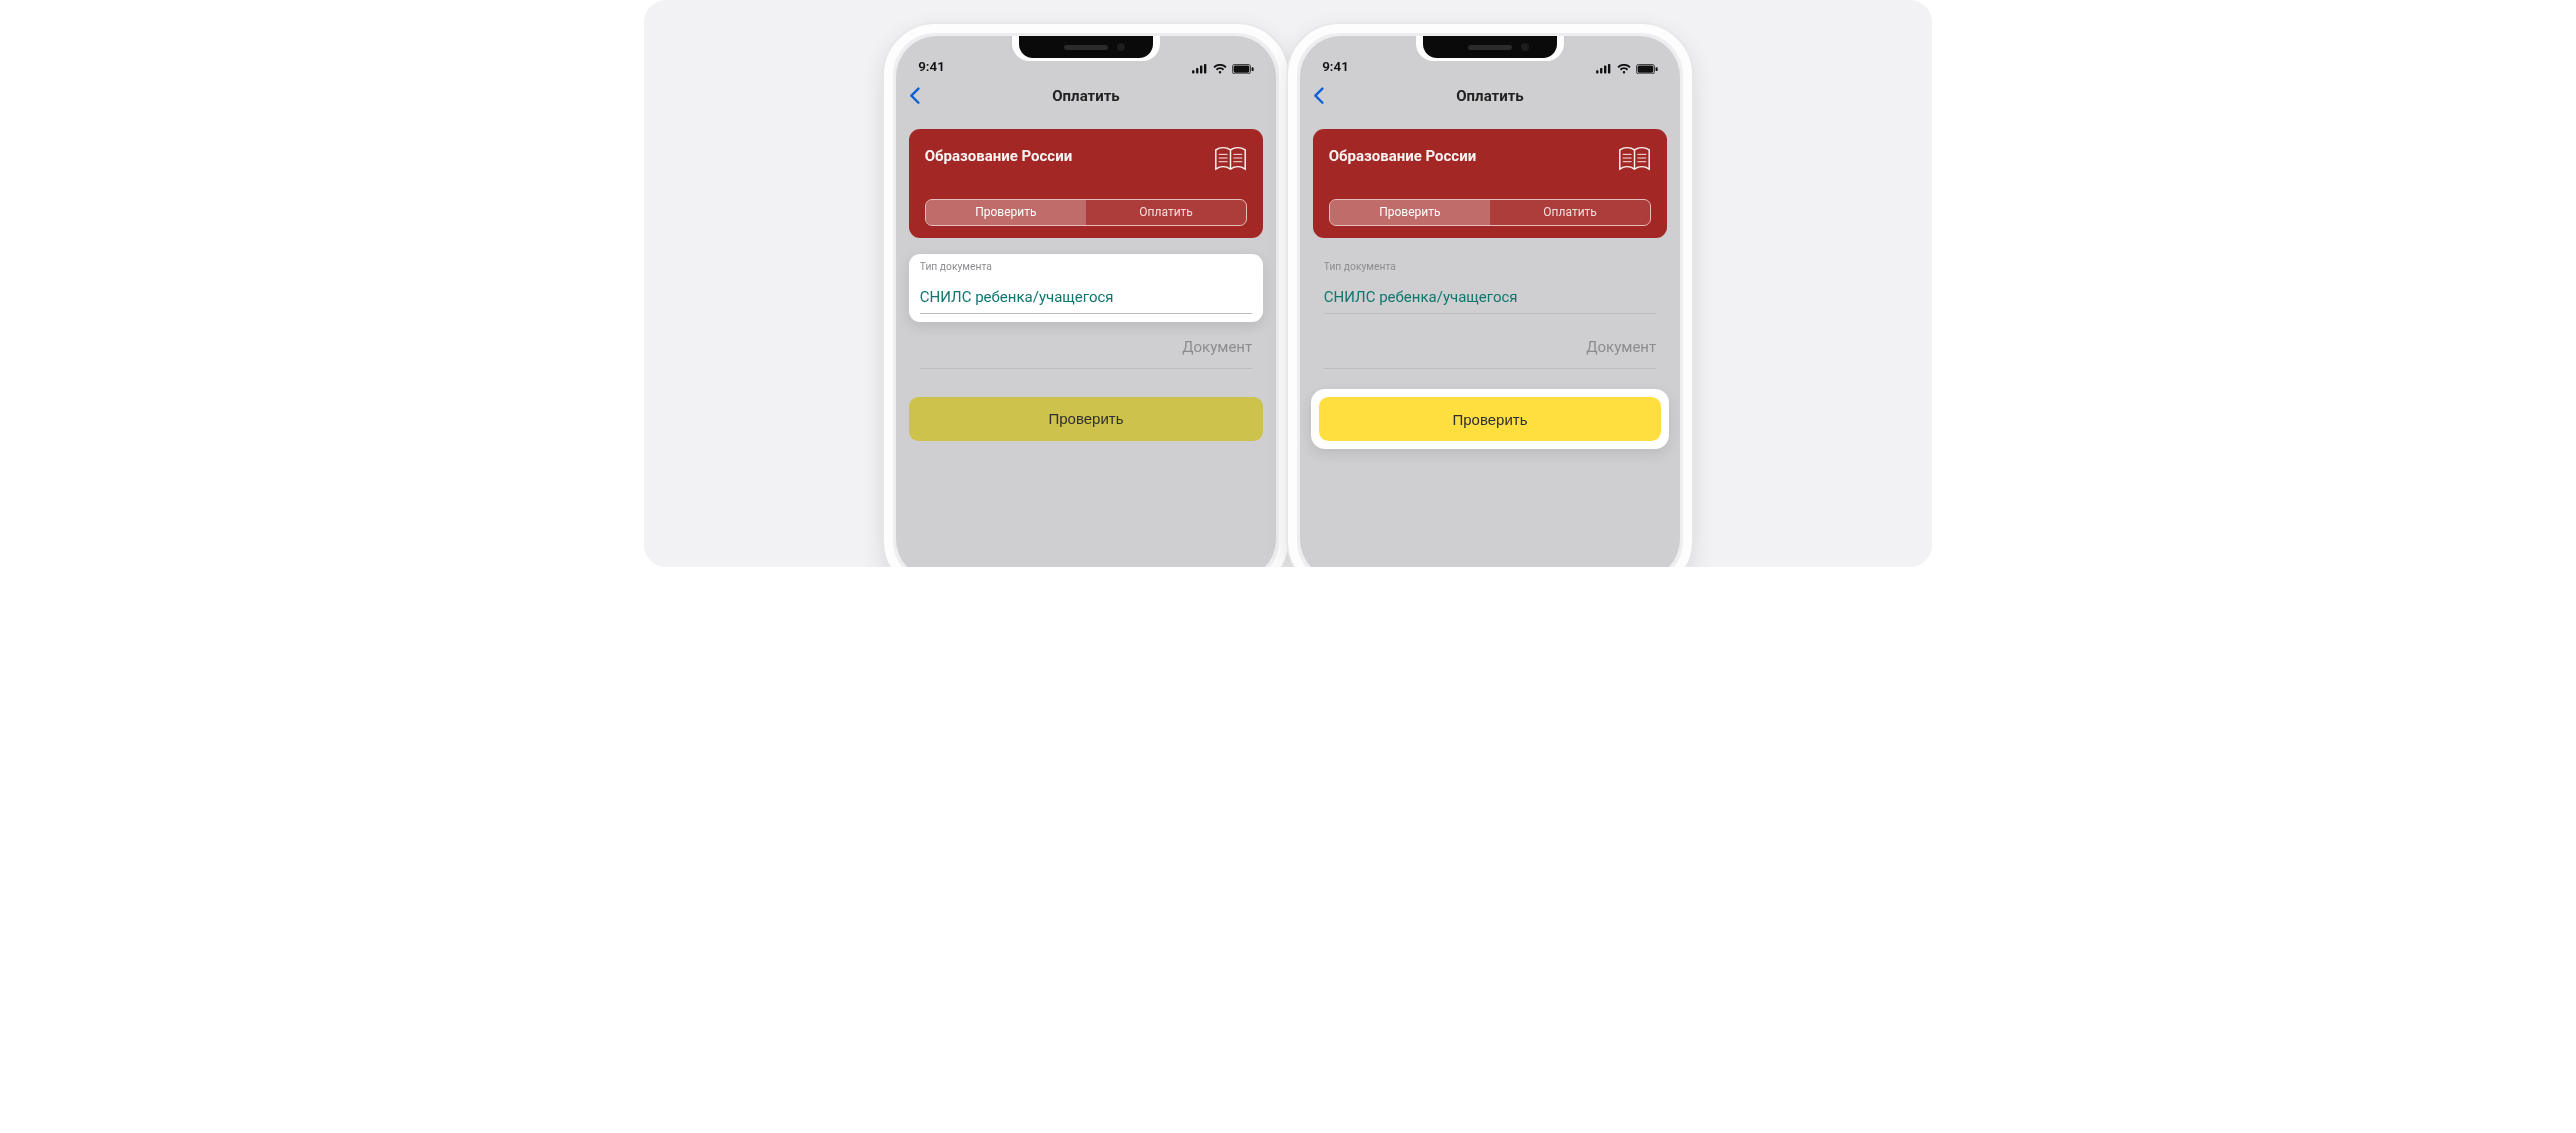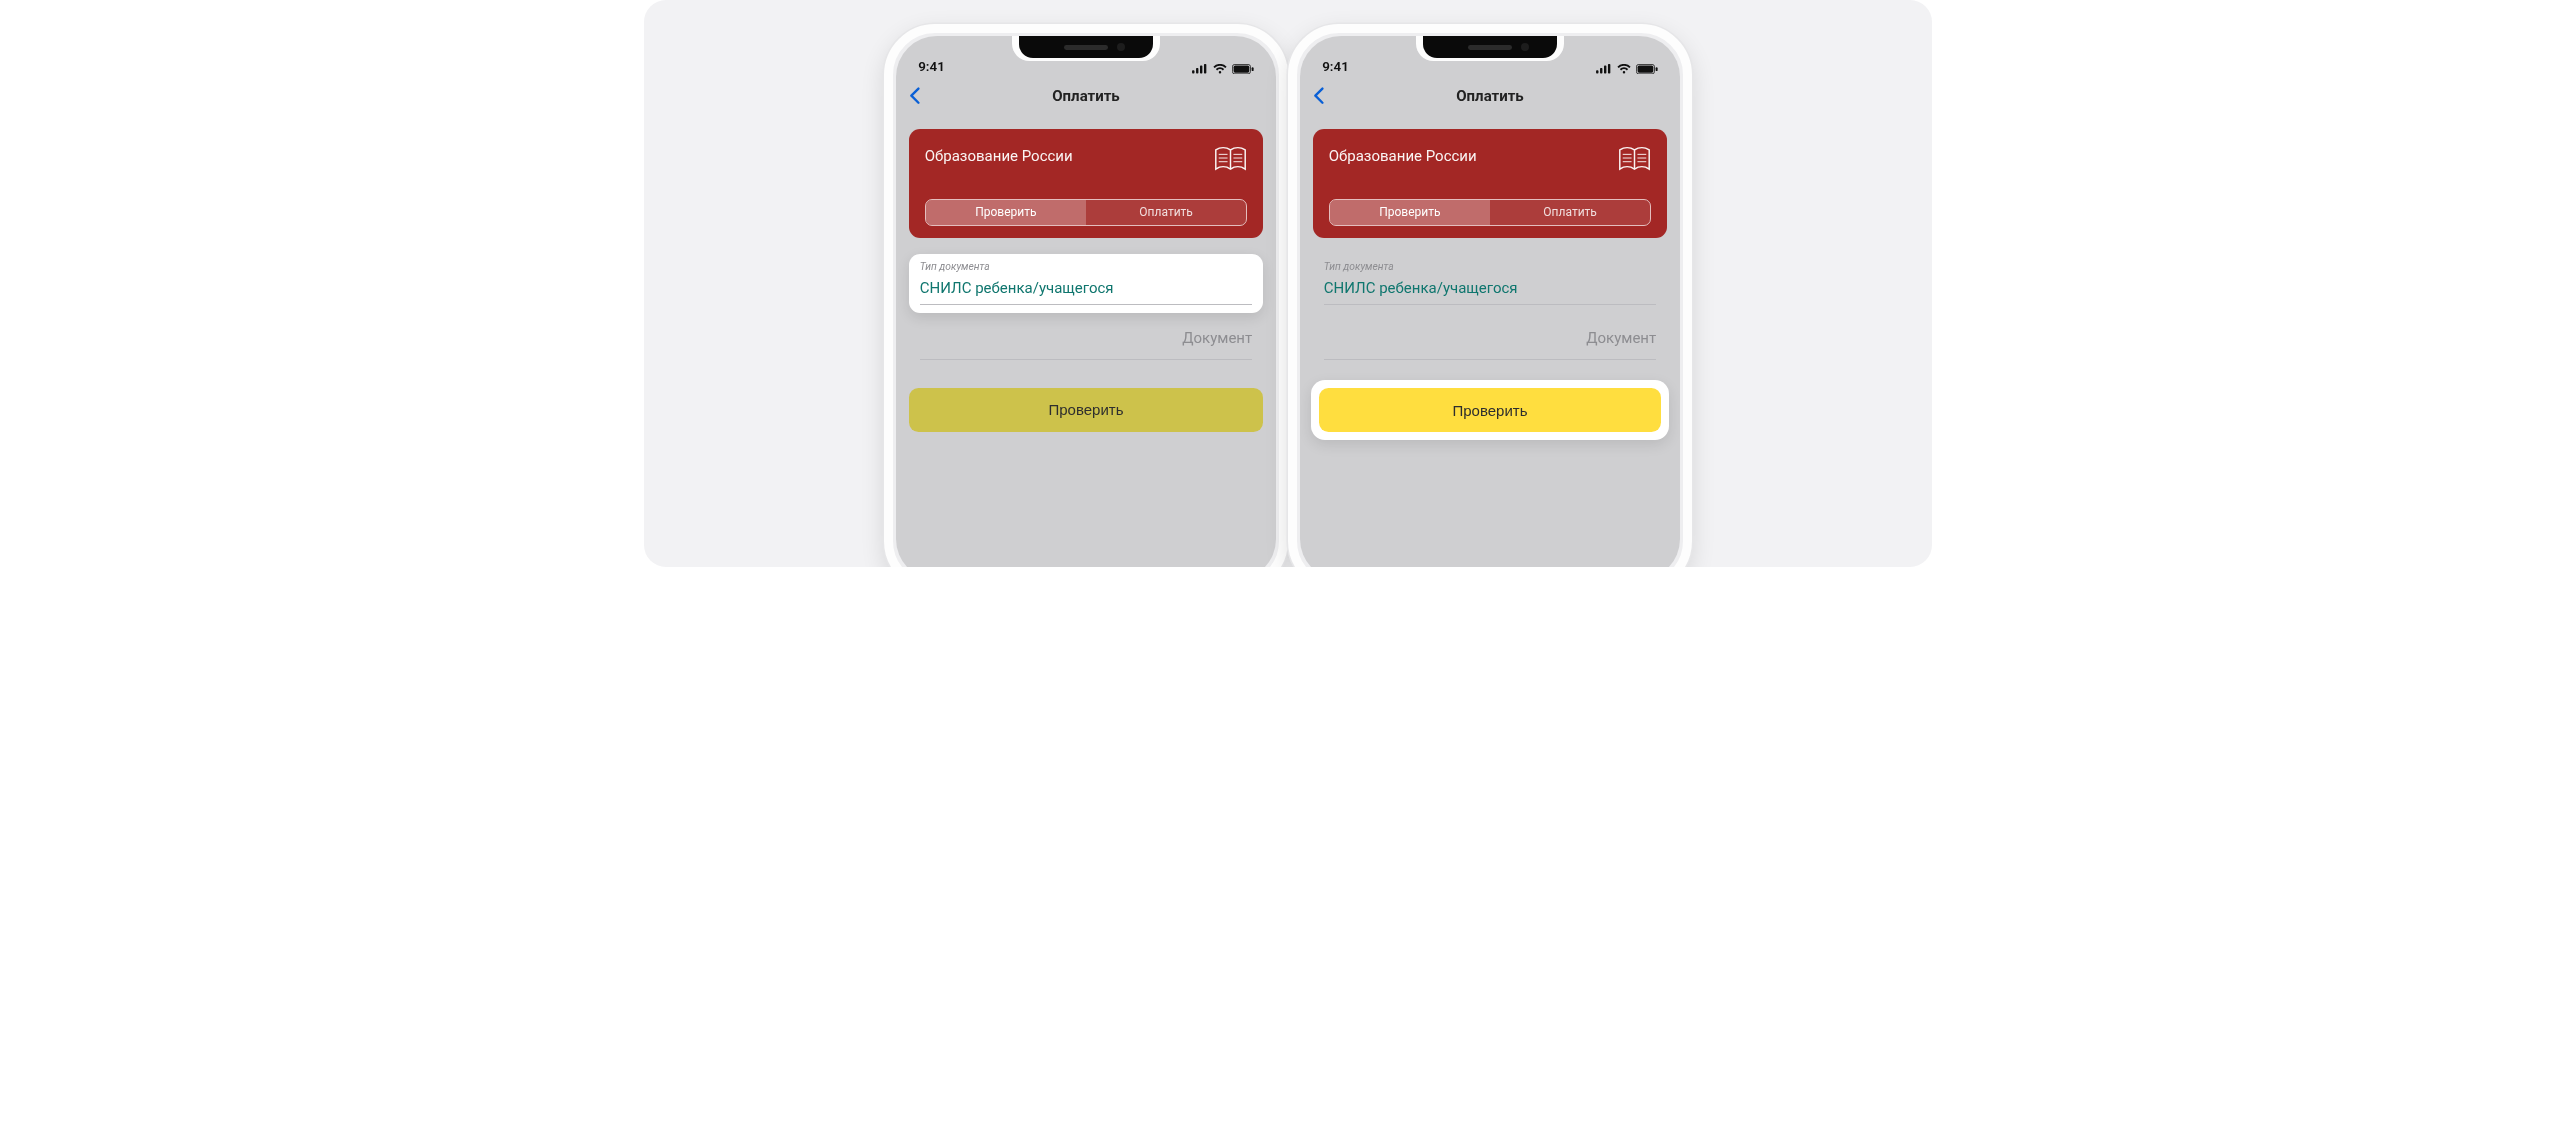--- a/index.html
+++ b/index.html
@@ -98,39 +98,39 @@
     }
     .content { padding: 14px 12.6px 0; }
     .card {
       background: #a32725;
       border-radius: 11px;
       padding: 17.4px 16px 12.6px;
       color: #fff;
       position: relative;
     }
     .card-head { display:flex; justify-content:space-between; align-items:flex-start; }
-    .card-title { font-size: 15px; font-weight: 400; opacity:.95; }
+    .card-title { font-size: 15px; font-weight: 700; opacity:.95; }
     .card-icon { width:33px; height:25px; color:#fff; opacity:.95; }
     .segmented {
       margin-top: 27px;
       display:flex;
       border:0.8px solid rgba(255,255,255,.7);
       border-radius: 7px;
       overflow:hidden;
       height: 27px;
     }
     .segment {
       flex:1; display:flex; align-items:center; justify-content:center;
       font-size:12px; color:#fff; cursor:pointer;
     }
     .segment.active { background: rgba(255,255,255,.32); }
     .segment.inactive { background: rgba(255,255,255,.12); opacity:.85; }
     .field-block { margin-top: 16px; padding: 6.3px 11px 8px; border-radius: 11px; position:relative; }
     .field-block.highlight { background:#ffffff; box-shadow: 0 4.7px 12.6px rgba(0,0,0,.10); }
-    .field-label { font-size: 10.3px; color:#8d8d91; margin-bottom:6px;font-style:italic; }
+    .field-label { font-size: 10.3px; color:#8d8d91; margin-bottom:15px; }
     .field-value { font-size: 15px; color:#0f766e; }
     .field-underline { height:0.8px; background:#bcbcc0; margin-top:6.3px; }
     .doc-block { margin-top: 16px; padding: 0 11px; text-align: right; }
     .doc-label { font-size: 15px; color:#8d8d91; }
     .doc-underline { height:0.8px; background:#bcbcc0; margin-top:12.6px; }
     .primary-wrap { margin-top: 28px; padding: 0 0; }
     .primary-wrap.highlight { background:#ffffff; padding:8px 8px; margin: 20.5px -1.6px 0; border-radius:14px; box-shadow:0 4.7px 14px rgba(0,0,0,.10); }
     .primary-btn {
       width:100%; height:44px; border:none; border-radius:9.5px;
       font-size:15px; color:#2e2e2e; cursor:pointer; font-weight:500;

